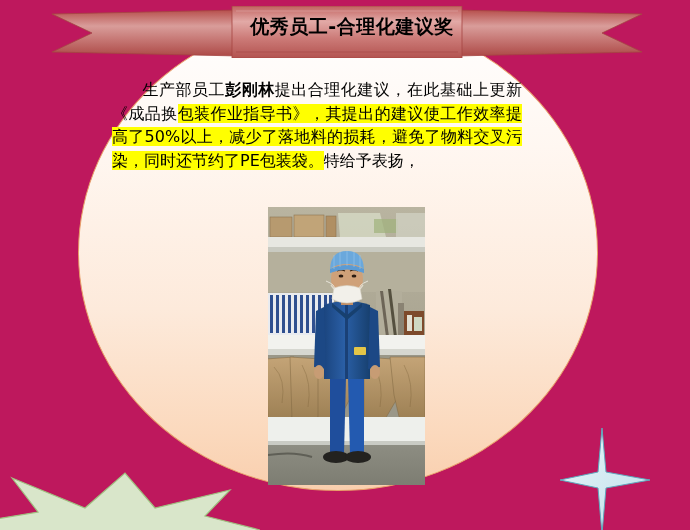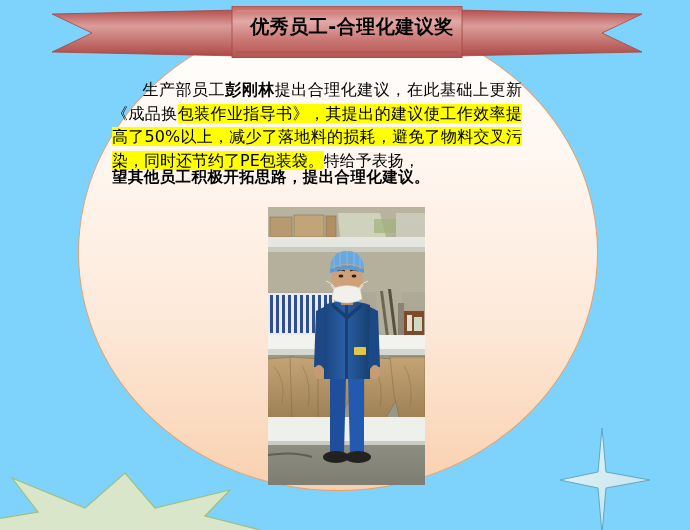--- a/index.html
+++ b/index.html
@@ -3,21 +3,21 @@
 <meta charset="utf-8">
 <style>
   html,body{margin:0;padding:0;}
   body{
     width:690px;height:530px;
     background:#ffffff;
     font-family:"DejaVu Sans","Liberation Sans",sans-serif;
     overflow:hidden;
     position:relative;
   }
-  #stage{position:absolute;left:0;top:0;width:690px;height:530px;overflow:hidden;background:#7dd3fc;}
+  #stage{position:absolute;left:0;top:0;width:690px;height:530px;overflow:hidden;background:#be185d;}
 
   
   .green-burst{position:absolute;left:-10px;top:468px;width:270px;height:72px;}
 
   
   .blue-star{position:absolute;left:560px;top:428px;width:90px;height:106px;}
 
   
   .oval{
     position:absolute;
@@ -131,21 +131,20 @@
       <line x1="184" y1="5" x2="406" y2="5" stroke="#d99d9a" stroke-width="1" opacity="0.8"></line>
       <line x1="184" y1="46" x2="406" y2="46" stroke="#a54542" stroke-width="1" opacity="0.6"></line>
     </svg>
   </div>
   <div class="ribbon-title">优秀员工-合理化建议奖</div>
 
   <div class="body-text">
     <span class="indent"></span><span>生产部员工</span><span class="nm">彭刚林</span><span>提出合理化建议，在此基础上更新《成品换</span><span class="hl">包装作业指导书》，其提出的建议使工作效率提高了50%以上，减少了落地料的损耗，避免了物料交叉污染，同时还节约了PE包装袋。</span><span>特给予表扬，</span>
   </div>
 
-  <div class="bold-line">望其他员工积极开拓思路，提出合理化建议。</div>
 
   <div class="photo">
     <svg width="157" height="278" viewBox="0 0 157 278" xmlns="http://www.w3.org/2000/svg">
       <defs>
         <linearGradient id="wallG" x1="0" y1="0" x2="0" y2="1">
           <stop offset="0%" stop-color="#b9b4a0"></stop>
           <stop offset="100%" stop-color="#a7a28f"></stop>
         </linearGradient>
         <linearGradient id="floorG" x1="0" y1="0" x2="0" y2="1">
           <stop offset="0%" stop-color="#8d8d82"></stop>

